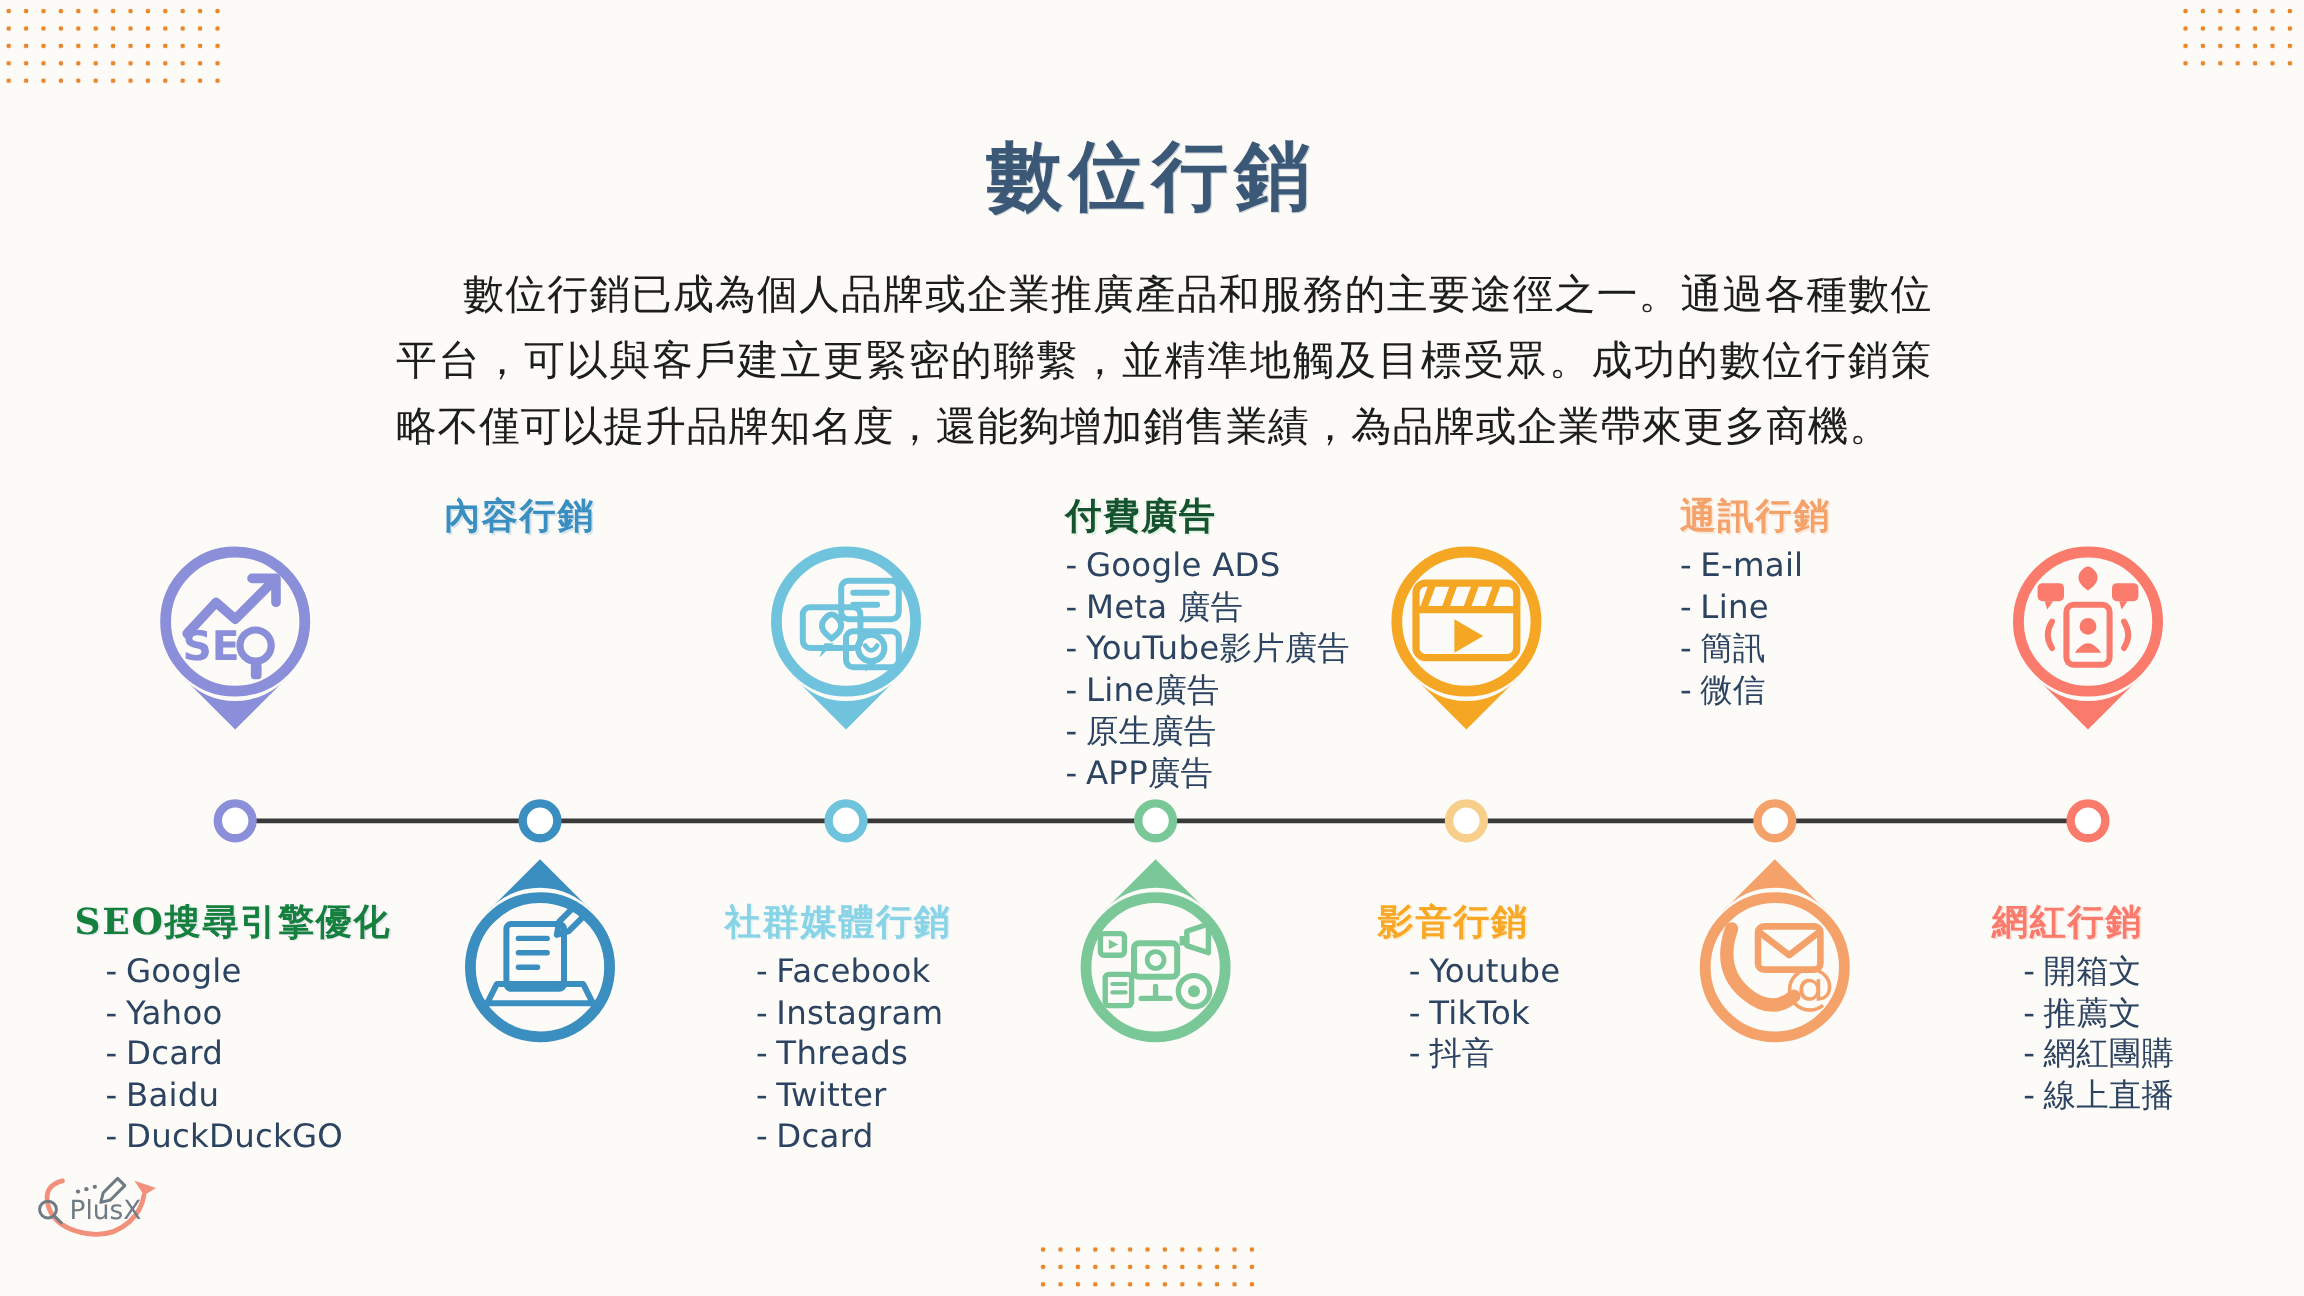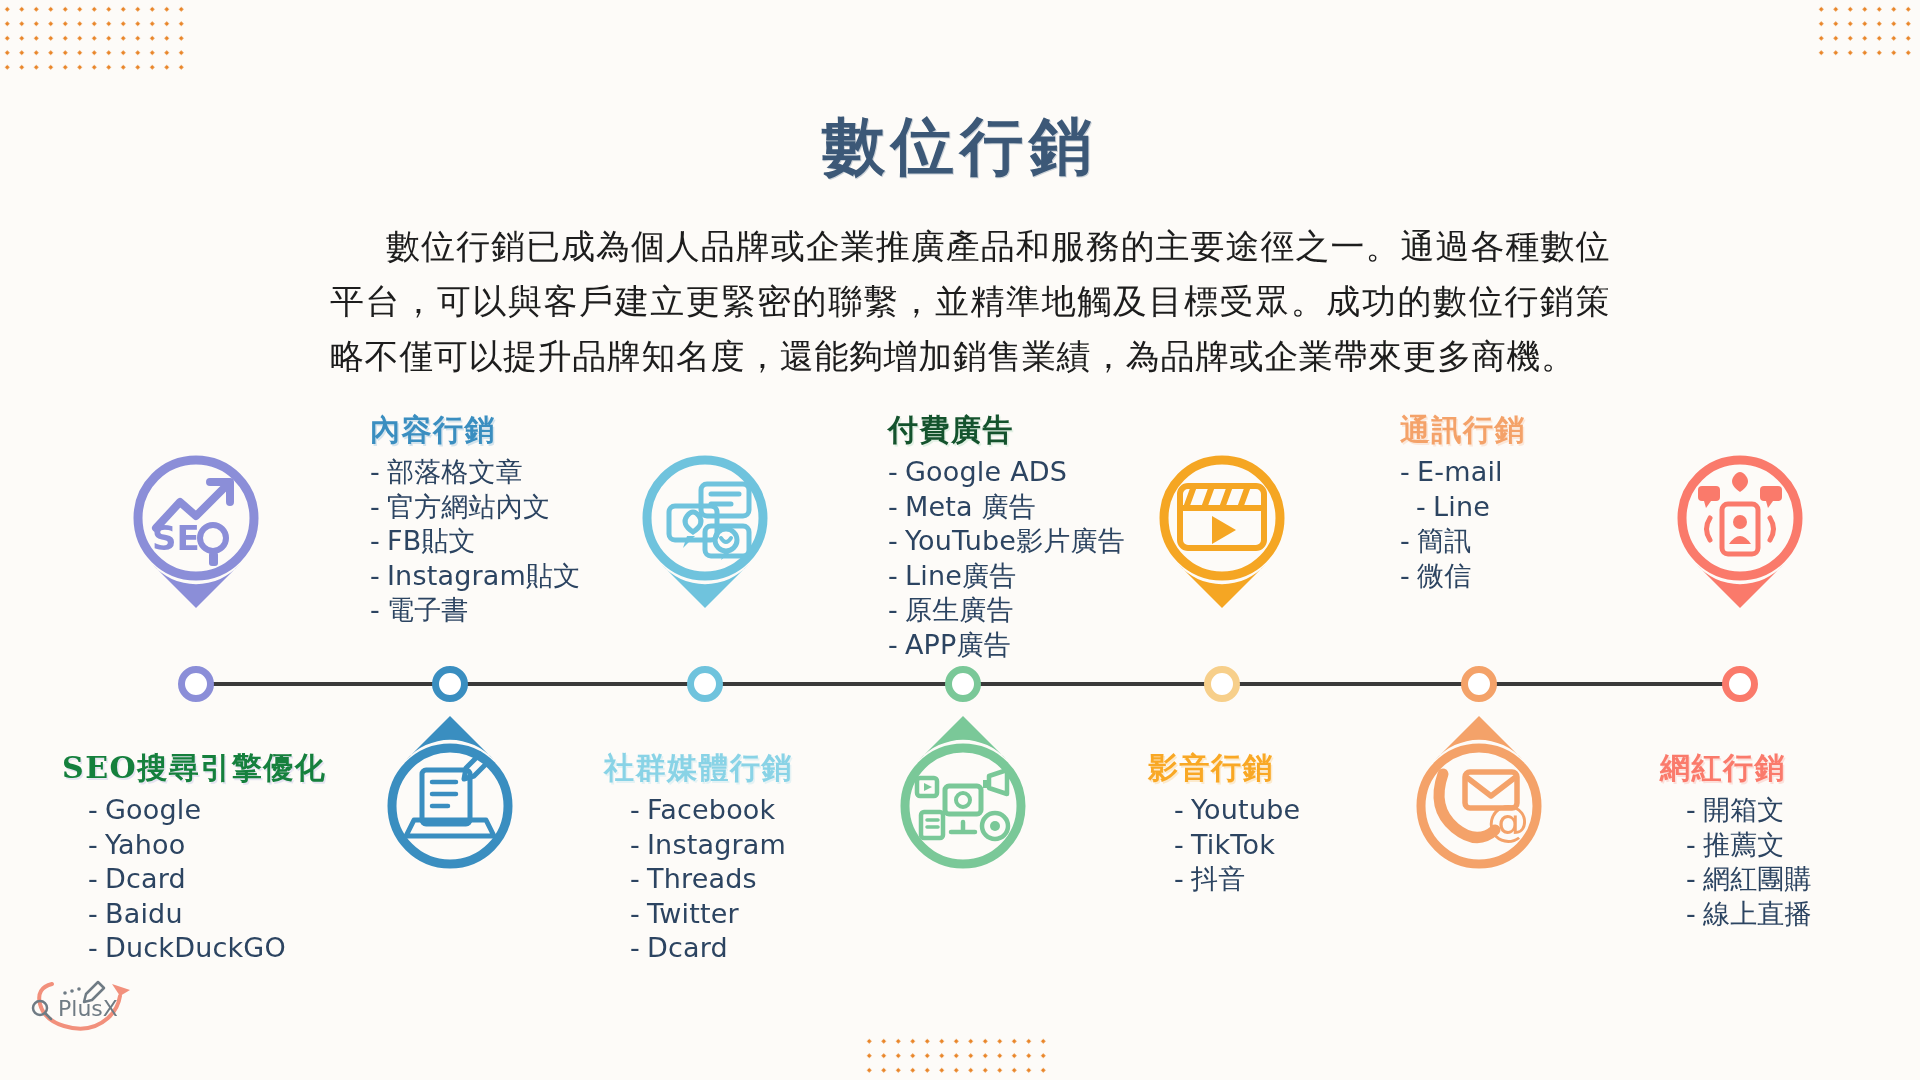--- a/index.html
+++ b/index.html
@@ -205,46 +205,39 @@
     <text x="88" y="124" font-family="DejaVu Sans, sans-serif" font-size="42" fill="#f4a269">@</text>
   </svg>
 </div>
 
 <div class="pin" style="left:1222px;top:712px;" style2="">
   <svg viewBox="0 0 160 160" style="opacity:0"></svg>
 </div>
 
 <div class="block" style="left:370px;top:410px;">
   <div class="blk-title" style="color: rgb(58, 142, 192); text-shadow: rgba(58, 142, 192, 0.2) 1.5px 1.5px 0px;">內容行銷</div>
-  <ul class="blk-list">
-    <li style="color: rgb(44, 68, 97);"><span class="dash">-</span><span>部落格文章</span></li>
-    <li style="color: rgb(44, 68, 97);"><span class="dash">-</span><span>官方網站內文</span></li>
-    <li style="color: rgb(44, 68, 97);"><span class="dash">-</span><span>FB貼文</span></li>
-    <li style="color: rgb(44, 68, 97);"><span class="dash">-</span><span>Instagram貼文</span></li>
-    <li style="color: rgb(44, 68, 97);"><span class="dash">-</span><span>電子書</span></li>
-  </ul>
 </div>
 
 <div class="block" style="left:888px;top:410px;">
   <div class="blk-title" style="color: #14532d; text-shadow: rgba(122, 200, 152, 0.2) 1.5px 1.5px 0px;">付費廣告</div>
   <ul class="blk-list">
     <li style="color: rgb(44, 68, 97);"><span class="dash">-</span><span>Google  ADS</span></li>
     <li style="color: rgb(44, 68, 97);"><span class="dash">-</span><span>Meta 廣告</span></li>
     <li style="color: rgb(44, 68, 97);"><span class="dash">-</span><span>YouTube影片廣告</span></li>
     <li style="color: rgb(44, 68, 97);"><span class="dash">-</span><span>Line廣告</span></li>
     <li style="color: rgb(44, 68, 97);"><span class="dash">-</span><span>原生廣告</span></li>
     <li style="color: rgb(44, 68, 97);"><span class="dash">-</span><span>APP廣告</span></li>
   </ul>
 </div>
 
 <div class="block" style="left:1400px;top:410px;">
   <div class="blk-title" style="color: rgb(244, 162, 105); text-shadow: rgba(244, 162, 105, 0.2) 1.5px 1.5px 0px;">通訊行銷</div>
   <ul class="blk-list">
     <li style="color: rgb(44, 68, 97);"><span class="dash">-</span><span>E-mail</span></li>
-    <li style="color: rgb(44, 68, 97); margin-left: 16px;"><span class="dash">-</span><span>Line</span></li>
+    <li style="color: rgb(44, 68, 97);"><span class="dash">-</span><span>Line</span></li>
     <li style="color: rgb(44, 68, 97);"><span class="dash">-</span><span>簡訊</span></li>
     <li style="color: rgb(44, 68, 97);"><span class="dash">-</span><span>微信</span></li>
   </ul>
 </div>
 
 <div class="block indent" style="left:62px;top:748px;">
   <div class="blk-title" style="color: #15803d; text-shadow: rgba(139, 142, 216, 0.2) 1.5px 1.5px 0px;">SEO搜尋引擎優化</div>
   <ul class="blk-list">
     <li style="color: rgb(44, 68, 97);"><span class="dash">-</span><span>Google</span></li>
     <li style="color: rgb(44, 68, 97);"><span class="dash">-</span><span>Yahoo</span></li>

